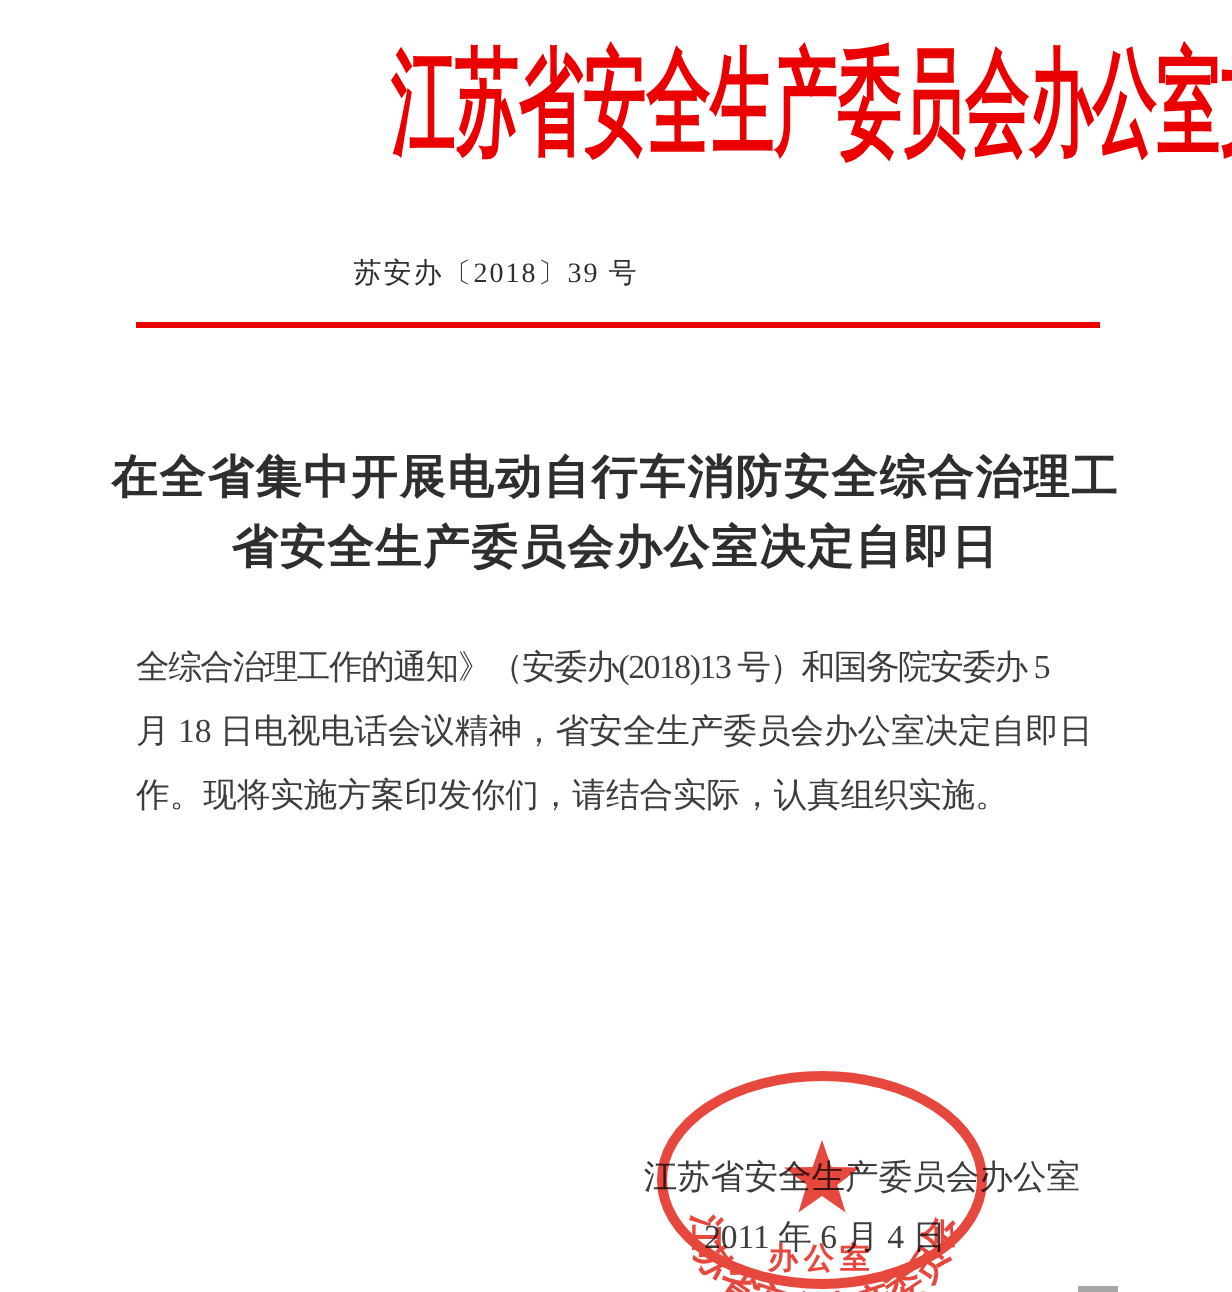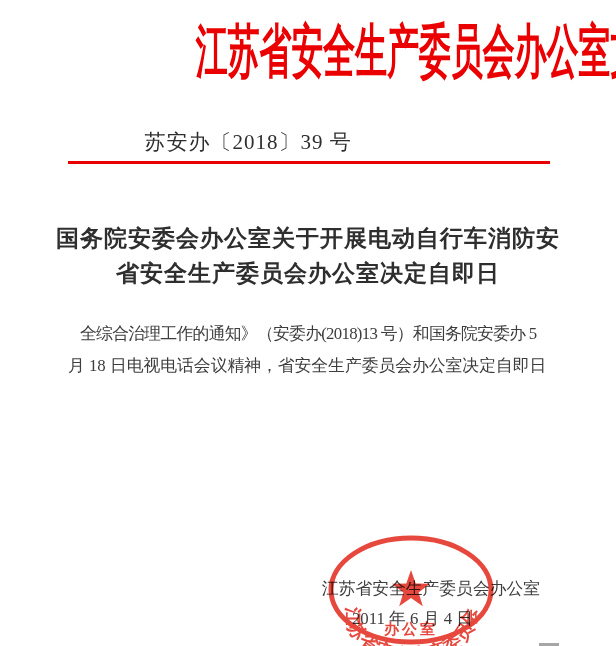--- a/index.html
+++ b/index.html
@@ -14,33 +14,33 @@
     overflow:hidden;font-family:"Liberation Serif", serif;color:var(--body-text);
   }
   
   .banner{position:absolute;top:16px;left:0;width:616px;text-align:center;line-height:72px;}
   .banner .banner-text{
     display:inline-block;white-space:nowrap;font-size:58px;font-weight:bold;
     color:var(--banner-red);transform:scale(0.55,1);transform-origin:50% 50%;
   }
   
   .doc-number{position:absolute;top:128px;left:0;width:496px;text-align:center;
-    font-size:21px;color:#2e2e2e;letter-spacing:1px;}
+    font-size:14px;color:#2e2e2e;letter-spacing:1px;}
   
   .red-rule{position:absolute;top:161px;left:68px;width:482px;height:3px;
     background:var(--rule-red);}
   
   .doc-title{position:absolute;top:221px;left:30px;width:556px;text-align:center;
     font-weight:bold;color:#2e2e2e;font-size:23px;line-height:35px;letter-spacing:1px;}
   
   .body{position:absolute;top:318px;left:68px;width:480px;font-size:16.8px;
     color:var(--body-text);}
   .body-line{height:32px;line-height:32px;white-space:nowrap;}
   .body-line.indent{text-indent:34px;}
-  .body-line.tight{letter-spacing:-0.7px;margin-left:12px;}
+  .body-line.tight{letter-spacing:-0.7px;}
   
   .sig-org{position:absolute;top:577px;right:76px;font-size:16.8px;color:var(--body-text);
     white-space:nowrap;}
   .sig-date{position:absolute;top:607px;right:143px;font-size:16.8px;color:var(--body-text);
     white-space:nowrap;}
   
   .seal{position:absolute;left:321px;top:530px;color:var(--seal-red);
     mix-blend-mode:multiply;opacity:0.92;}
   .seal text{font-family:"Liberation Serif", serif;font-weight:bold;}
   
@@ -54,27 +54,28 @@
 
   <div class="banner">
     <span class="banner-text">江苏省安全生产委员会办公室文件</span>
   </div>
 
   <div class="doc-number">苏安办〔2018〕39 号</div>
 
   <div class="red-rule"></div>
 
   <div class="doc-title">
-    <div>国务院安委会办公室关于开展电动自行车消防安</div>
+    <div>在全省集中开展电动自行车消防安全综合治理工</div>
     <div>省安全生产委员会办公室决定自即日</div>
   </div>
 
   <div class="body">
     <div class="body-line tight">全综合治理工作的通知》（安委办(2018)13 号）和国务院安委办 5</div>
     <div class="body-line">月 18 日电视电话会议精神，省安全生产委员会办公室决定自即日</div>
+    <div class="body-line">作。现将实施方案印发你们，请结合实际，认真组织实施。</div>
   </div>
 
   <div class="sig-org">江苏省安全生产委员会办公室</div>
   <div class="sig-date">2011 年 6 月 4 日</div>
 
   <svg class="seal" width="180" height="120" viewBox="0 0 180 120" aria-hidden="true">
     <ellipse cx="90" cy="60" rx="80" ry="52" fill="none" stroke="currentColor" stroke-width="5"></ellipse>
     <path id="sealArcPath" d="M 28 76 A 64 44 0 1 0 152 76" fill="none"></path>
     <text font-size="18" fill="currentColor" letter-spacing="1">
       <textPath href="#sealArcPath" startOffset="50%" text-anchor="middle">江苏省安全生产委员会</textPath>

